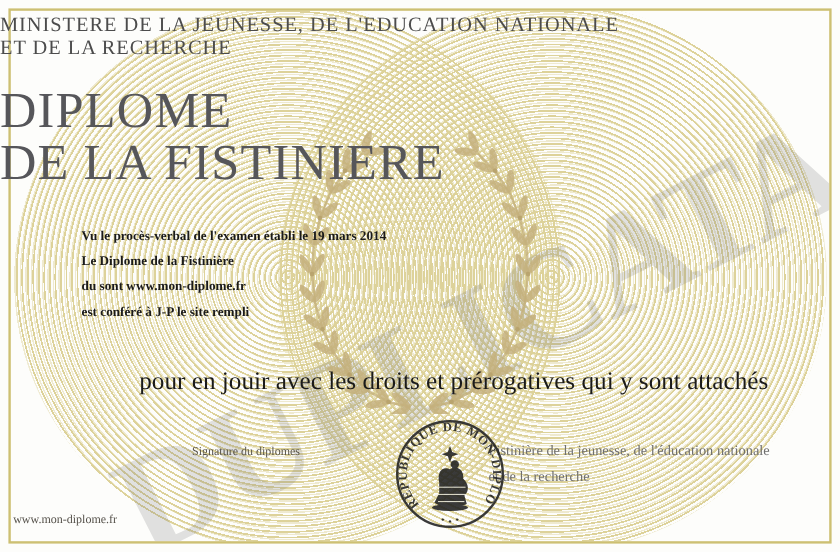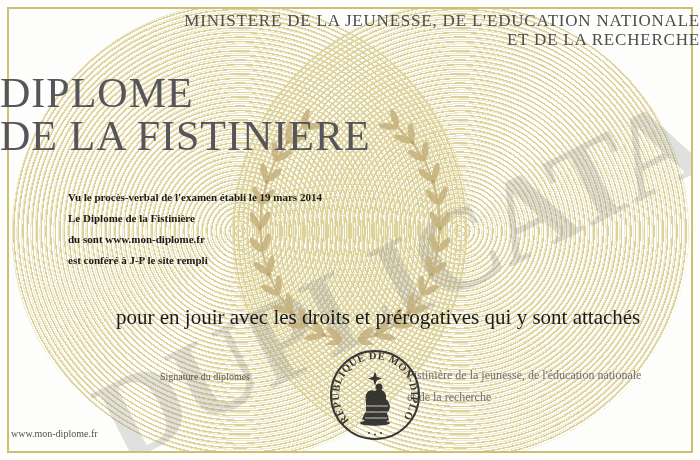--- a/index.html
+++ b/index.html
@@ -21,21 +21,21 @@
   .rosette-right{left:222px;top:-7px;}
   .watermark{
     position:absolute;left:96px;top:346px;height:150px;display:flex;align-items:center;
     white-space:nowrap;font-size:118px;letter-spacing:-3px;font-weight:bold;
     color:var(--watermark-gray,#7d7d7d);opacity:.22;
     transform:rotate(-27deg);transform-origin:0 50%;z-index:1;
   }
   .wreath{position:absolute;left:250px;top:100px;width:200px;height:245px;z-index:1;}
   .border-frame{position:absolute;left:7px;top:7px;right:7px;bottom:7px;
     border:2px solid var(--frame-border,#cdc073);z-index:2;pointer-events:none;}
-  .header{position:absolute;left:0;right:0;top:12px;text-align:right;z-index:3;
+  .header{position:absolute;left:0;right:16px;top:12px;text-align:left;z-index:3;
     font-size:17px;line-height:18.5px;letter-spacing:.8px;color:var(--header-text,#4c4c4c);}
   .title{position:absolute;left:0;right:0;top:72px;text-align:left;z-index:3;
     font-size:42px;line-height:43px;letter-spacing:1px;color:var(--title-text,#56565a);}
   .body-text{position:absolute;left:68px;top:187px;z-index:3;white-space:nowrap;
     font-size:11px;line-height:21px;color:var(--body-text,#1a1a1a);font-weight:bold;}
   .closing{position:absolute;left:116px;top:305px;z-index:3;white-space:nowrap;
     font-size:21px;color:var(--body-text,#1a1a1a);}
   .signature-label{position:absolute;left:160px;top:371px;z-index:3;
     font-size:10px;color:#56524a;}
   .seal{position:absolute;left:328px;top:346px;width:94px;height:98px;z-index:4;}

